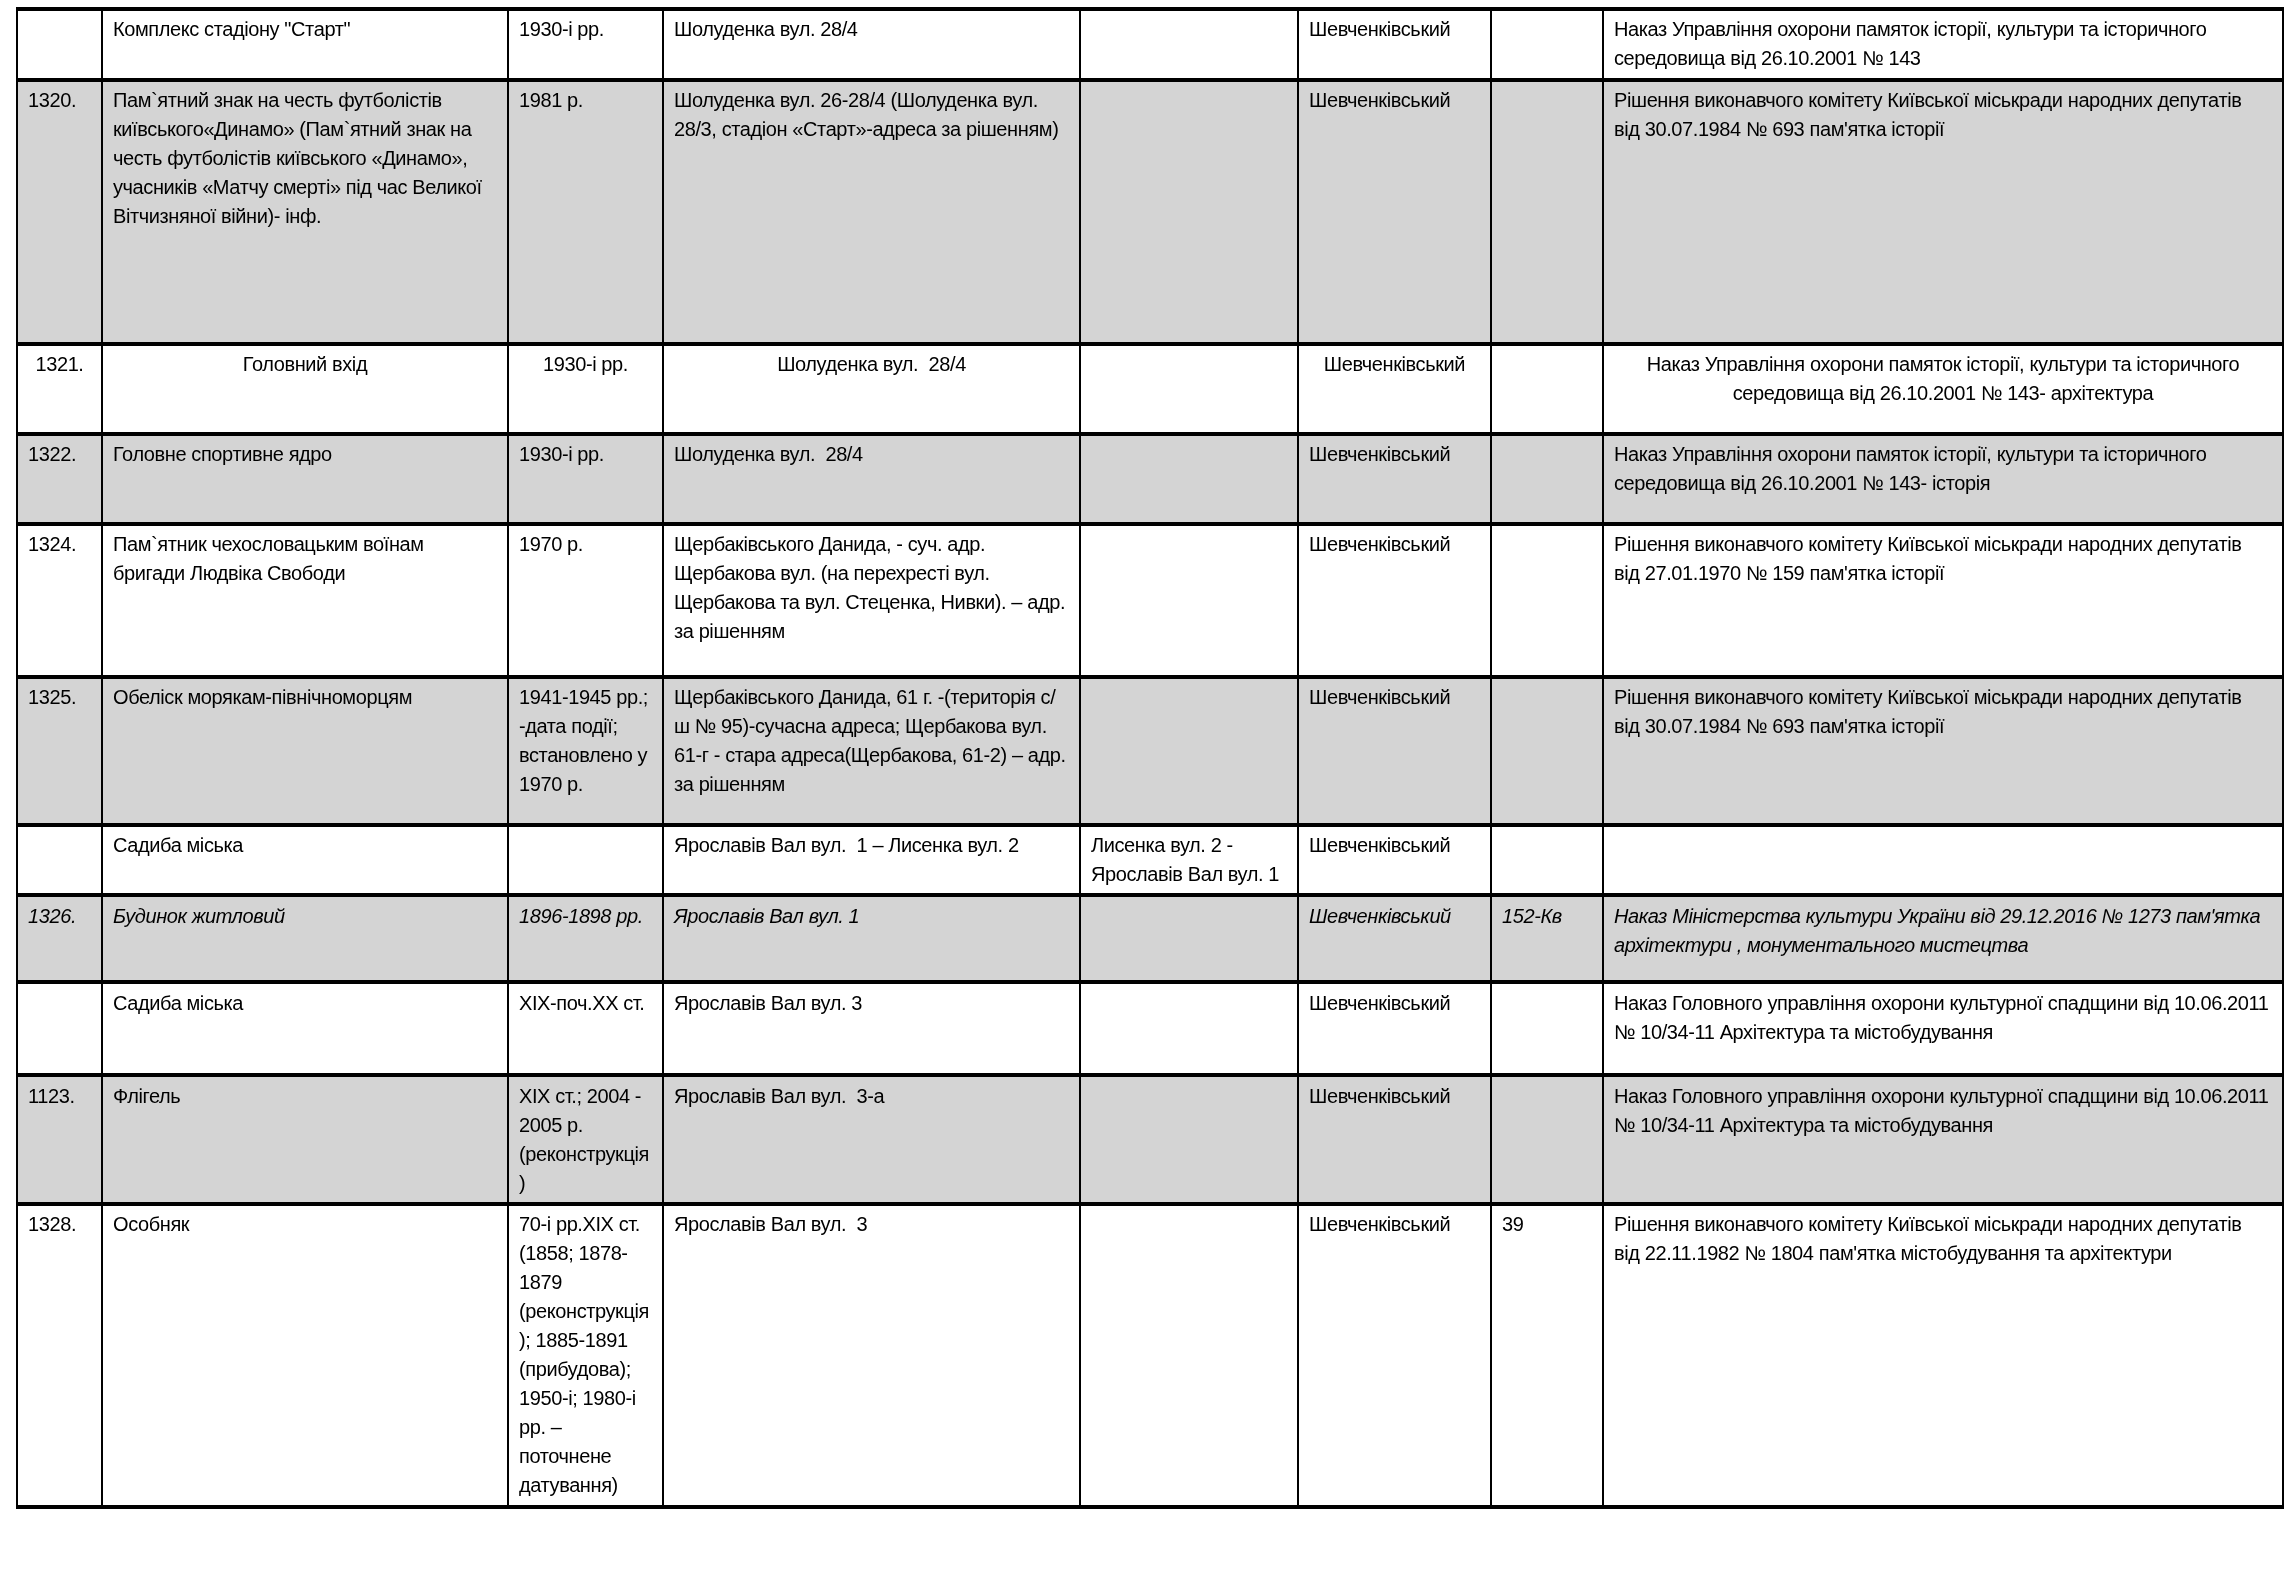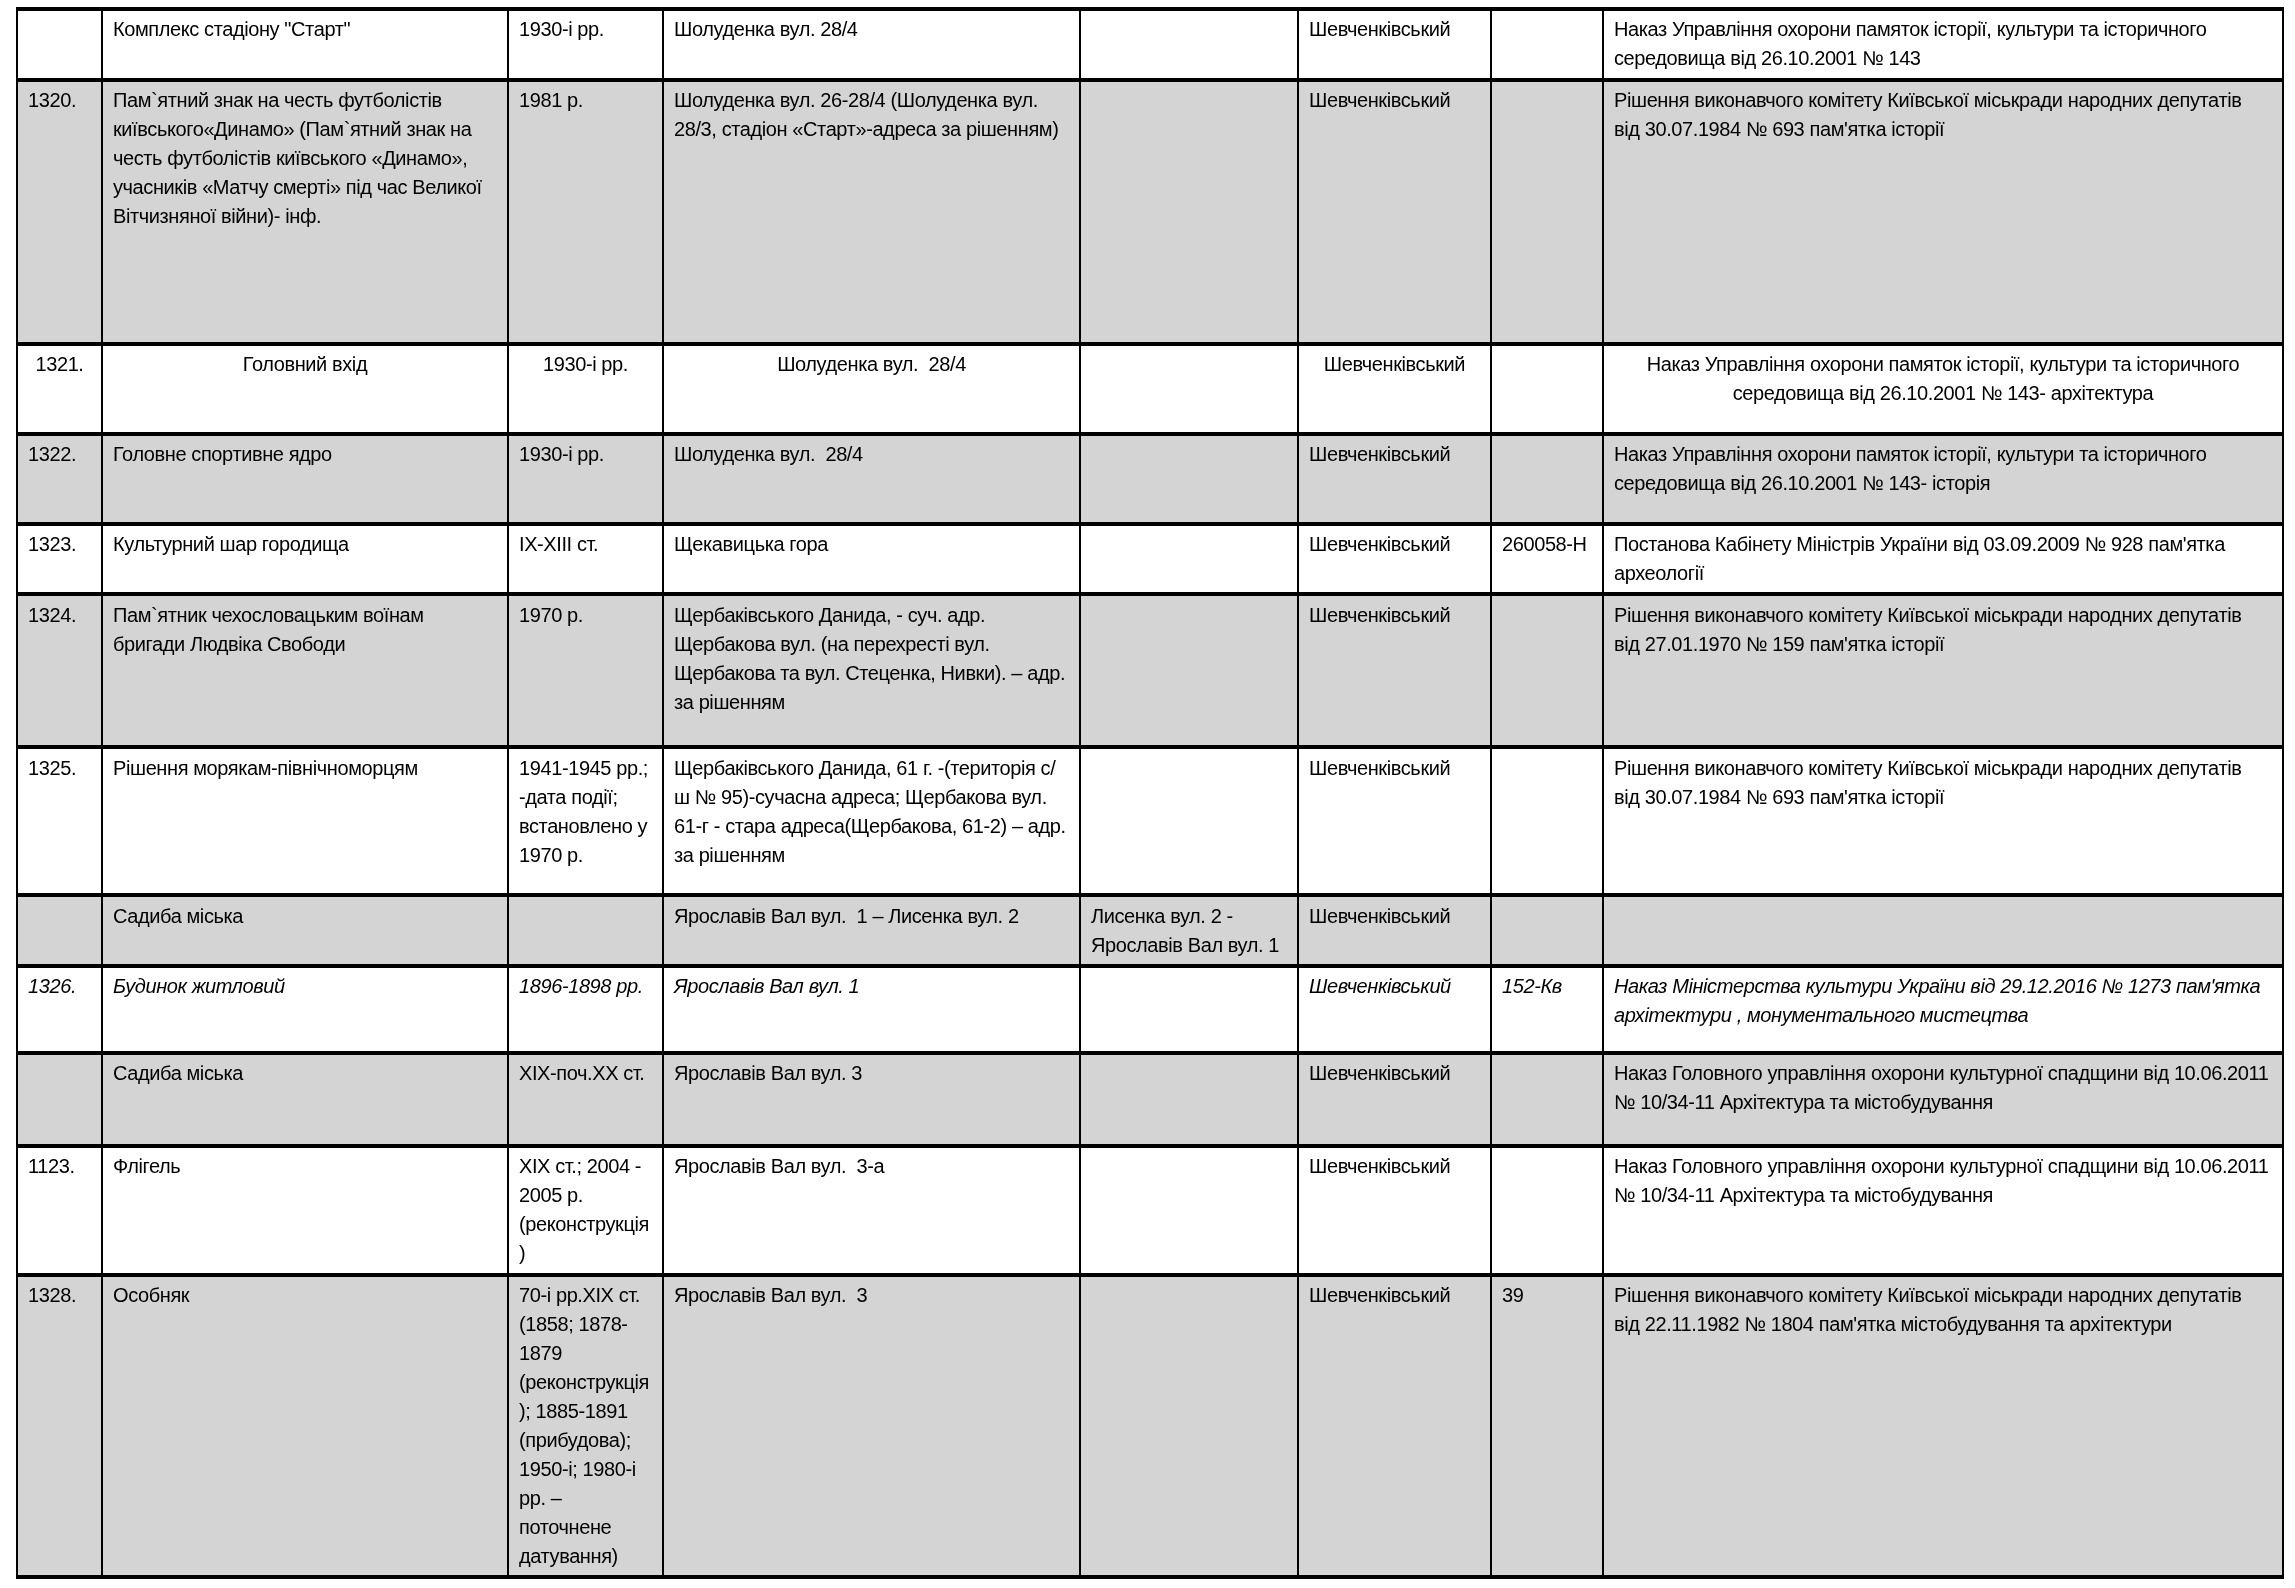--- a/index.html
+++ b/index.html
@@ -102,43 +102,33 @@
         <tr style="height: 90px; margin-left: 40px;">
     <td>1322.</td>
     <td>Головне спортивне ядро</td>
     <td>1930-і рр.</td>
     <td>Шолуденка вул.  28/4</td>
     <td></td>
     <td>Шевченківський</td>
     <td></td>
     <td>Наказ Управління охорони памяток історії, культури та історичного середовища від 26.10.2001 № 143- історія</td>
   </tr>
-        <tr style="height: 58px;">
-    <td>1323.</td>
-    <td>Культурний шар городища</td>
-    <td>IX-XIII ст.</td>
-    <td>Щекавицька гора</td>
-    <td></td>
-    <td>Шевченківський</td>
-    <td>260058-Н</td>
-    <td>Постанова Кабінету Міністрів України від 03.09.2009 № 928 пам'ятка археології</td>
-  </tr>
         <tr style="height: 153px;">
     <td>1324.</td>
     <td>Пам`ятник чехословацьким воїнам бригади Людвіка Свободи</td>
     <td>1970 р.</td>
     <td>Щербаківського Данида, - суч. адр. Щербакова вул. (на перехресті вул. Щербакова та вул. Стеценка, Нивки). – адр. за рішенням</td>
     <td></td>
     <td>Шевченківський</td>
     <td></td>
     <td>Рішення виконавчого комітету Київської міськради народних депутатів від 27.01.1970 № 159 пам'ятка історії</td>
   </tr>
         <tr style="height: 148px;">
     <td>1325.</td>
-    <td>Рішення морякам-північноморцям</td>
+    <td>Обеліск морякам-північноморцям</td>
     <td>1941-1945 рр.; -дата події; встановлено у 1970 р.</td>
     <td>Щербаківського Данида, 61 г. -(територія с/ш № 95)-сучасна адреса; Щербакова вул. 61-г - стара адреса(Щербакова, 61-2) – адр. за рішенням</td>
     <td></td>
     <td>Шевченківський</td>
     <td></td>
     <td>Рішення виконавчого комітету Київської міськради народних депутатів від 30.07.1984 № 693 пам'ятка історії</td>
   </tr>
         <tr style="height: 60px;">
     <td></td>
     <td>Садиба міська</td>

